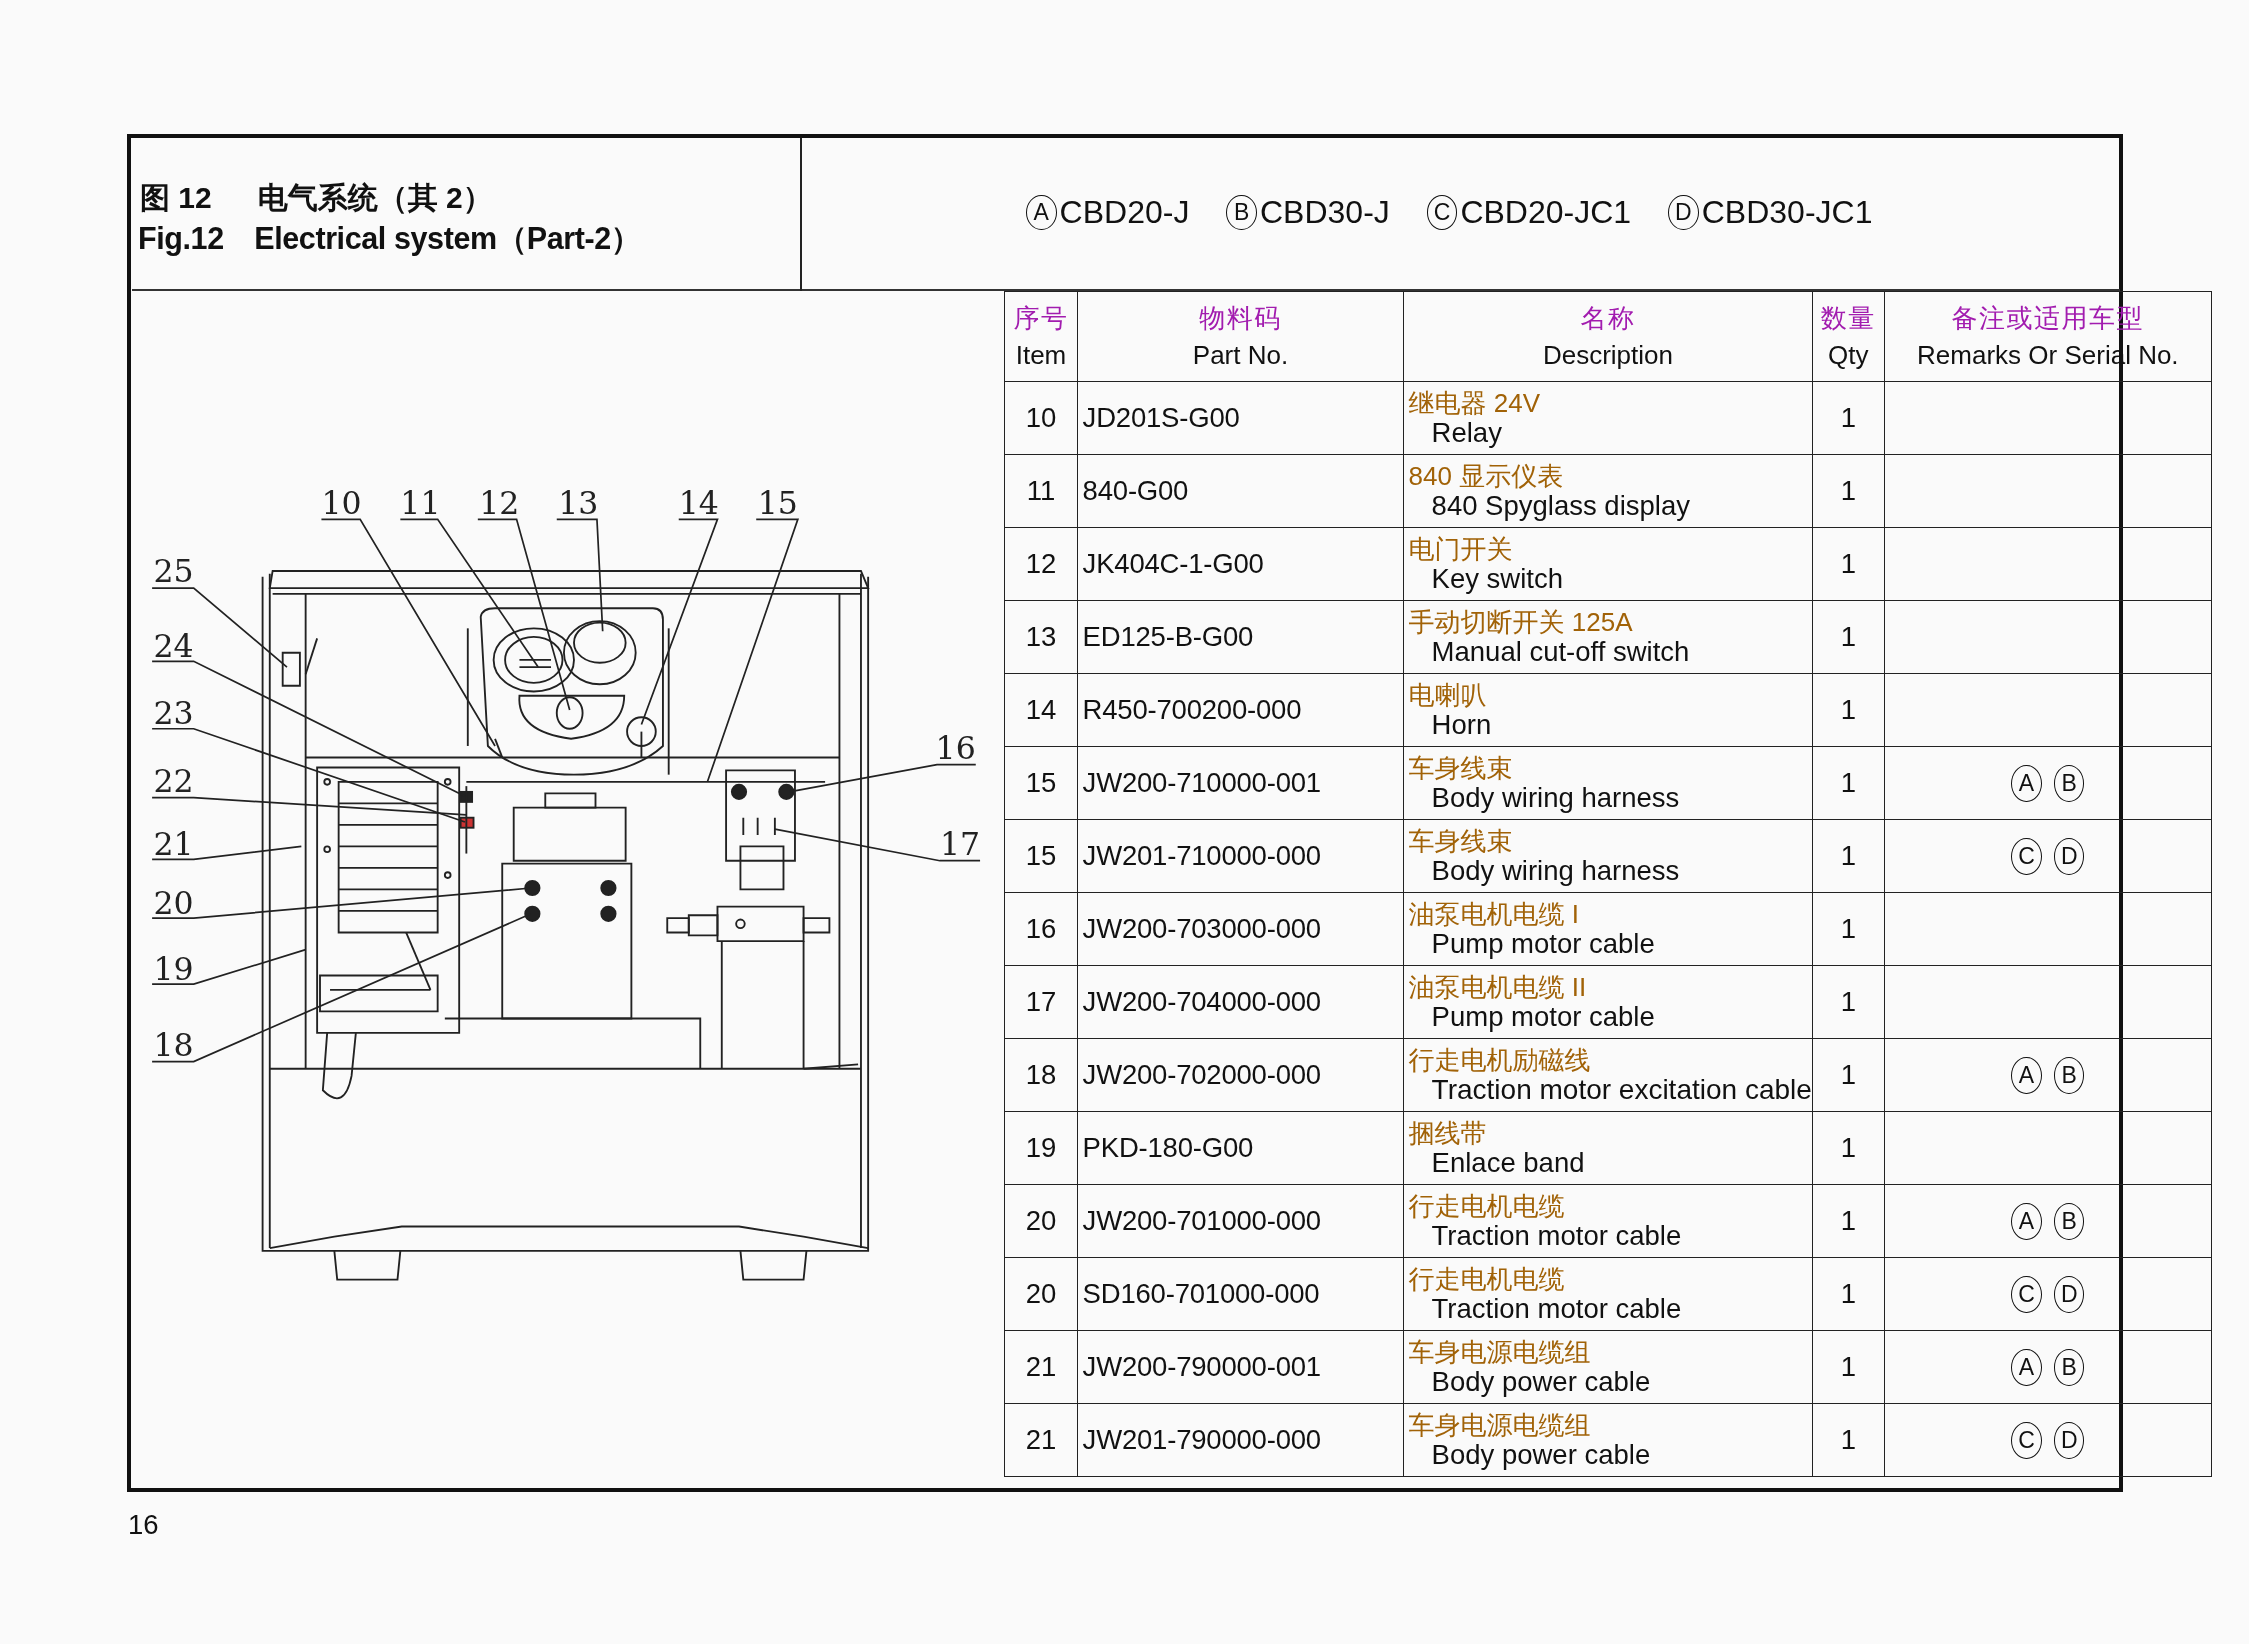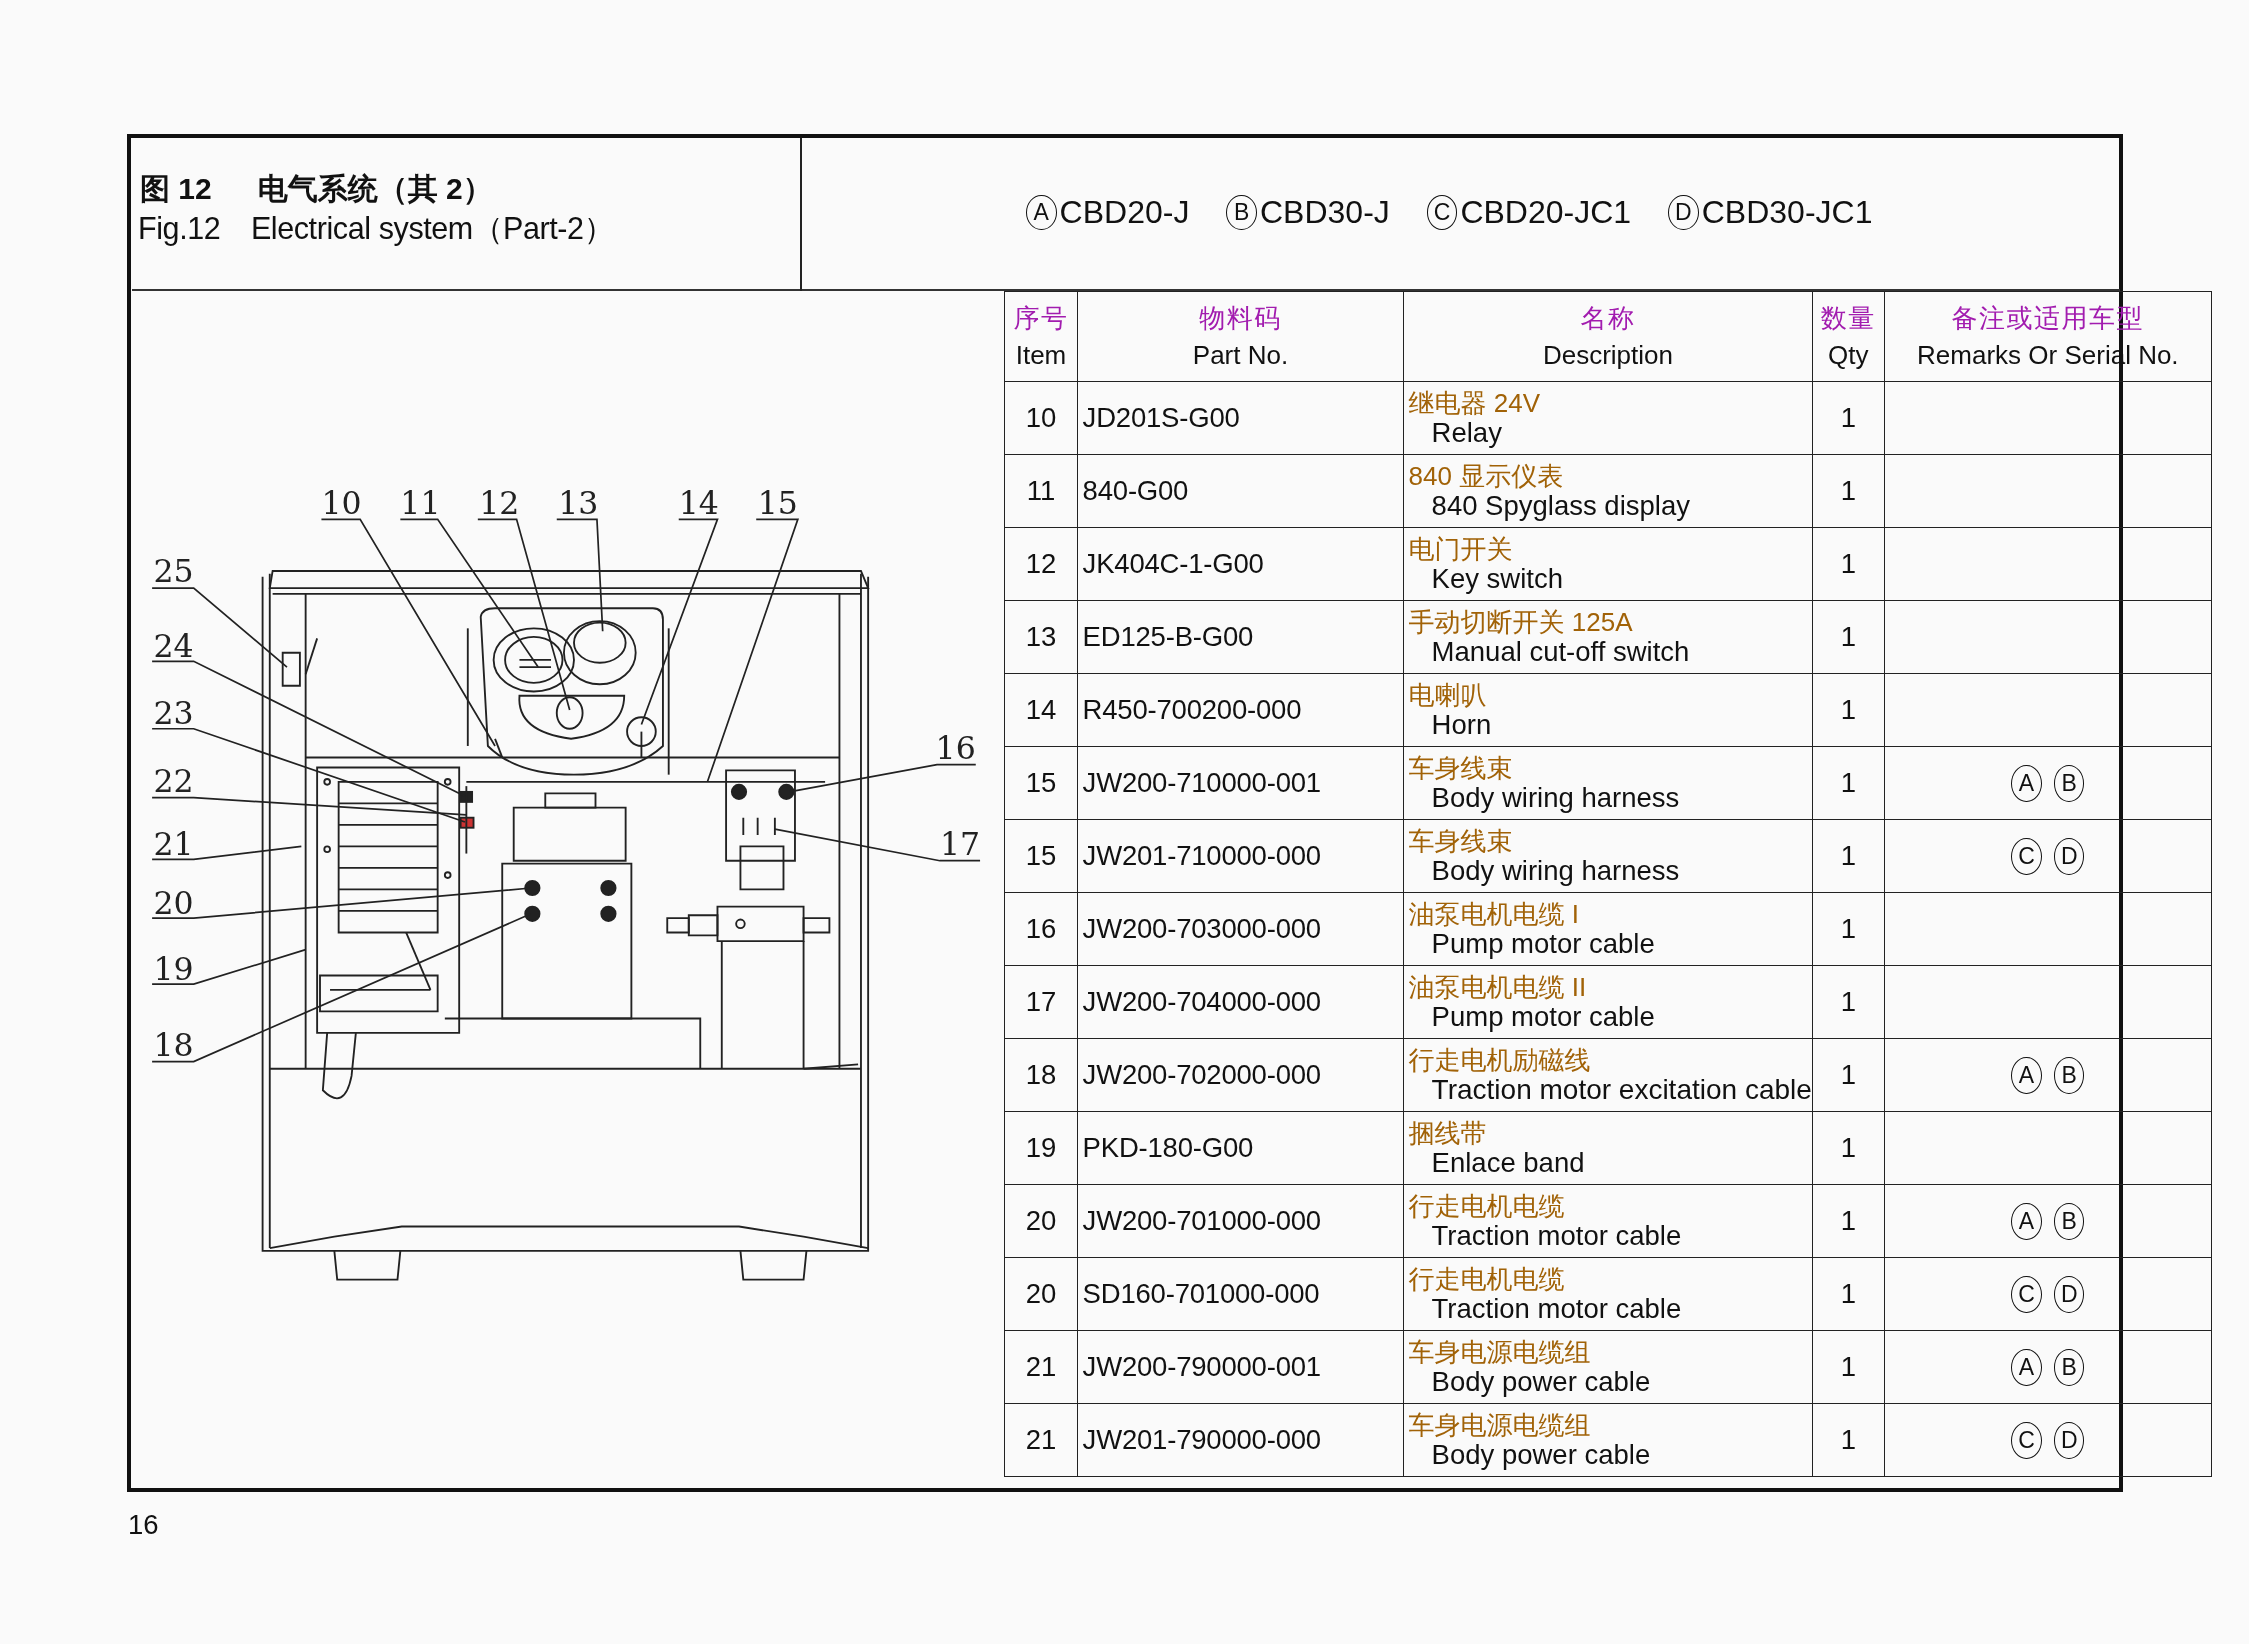--- a/index.html
+++ b/index.html
@@ -1,23 +1,23 @@
 <!DOCTYPE html>
 <html style="font-size:12.2px"><head>
 <meta charset="utf-8">
 <style>
   html, body { margin:0; padding:0; }
   body { width:2250px; height:1644px; background:#fafafa; position:relative; overflow:hidden;
          font-family:"Liberation Sans", "DejaVu Sans", sans-serif; color:#111; }
   .frame { position:absolute; left:127px; top:134px; width:1988px; height:1350px; border:4.6px solid #111; box-sizing:content-box; }
   .title-band { position:absolute; left:132px; top:138px; width:1988px; height:153px; border-bottom:2.3px solid #333; box-sizing:border-box; }
   .title-divider { position:absolute; left:800px; top:138px; width:2.3px; height:153px; background:#222; }
-  .title-cn { position:absolute; left:140px; top:169px; font-size:30px; font-weight:bold; white-space:nowrap; }
+  .title-cn { position:absolute; left:140px; top:178px; font-size:30px; font-weight:bold; white-space:nowrap; }
   .title-cn .num { margin-right:46px; }
-  .title-en { position:absolute; left:138px; top:209px; font-size:30.5px; font-weight:normal; white-space:nowrap; letter-spacing:-0.4px; }
+  .title-en { position:absolute; left:138px; top:219px; font-size:30.5px; font-weight:bold; white-space:nowrap; letter-spacing:-0.4px; }
   .title-en .num { margin-right:30.5px; }
   .models { position:absolute; left:1026px; top:194px; font-size:32px; white-space:nowrap; display:flex; gap:37px; }
   .model { display:flex; align-items:center; }
   .circ { display:inline-flex; align-items:center; justify-content:center; width:30.5px; height:35px; border:1.9px solid #111; border-radius:50%; font-size:23px; line-height:1; margin-right:3.1px; box-sizing:border-box; }
   table.parts { position:absolute; left:1004px; top:291px; border-collapse:collapse; table-layout:fixed; }
   table.parts td, table.parts th { border:1.9px solid #222; padding:0; font-weight:normal; vertical-align:middle; }
   table.parts th { height:89px; font-size:26px; line-height:37px; text-align:center; }
   table.parts th .cn { color:#a21caf; letter-spacing:1.5px; }
   table.parts td { height:72px; font-size:27.5px; }
   td.item { text-align:center; }

